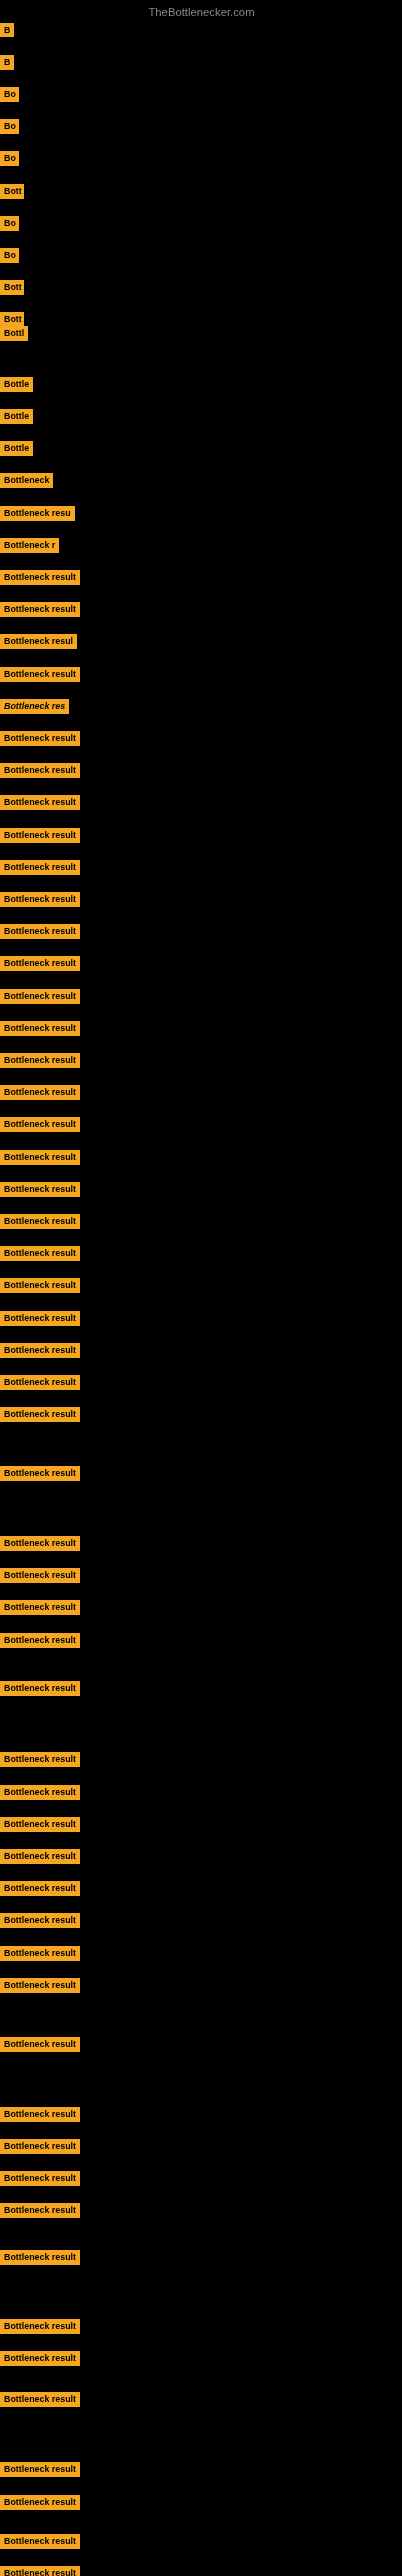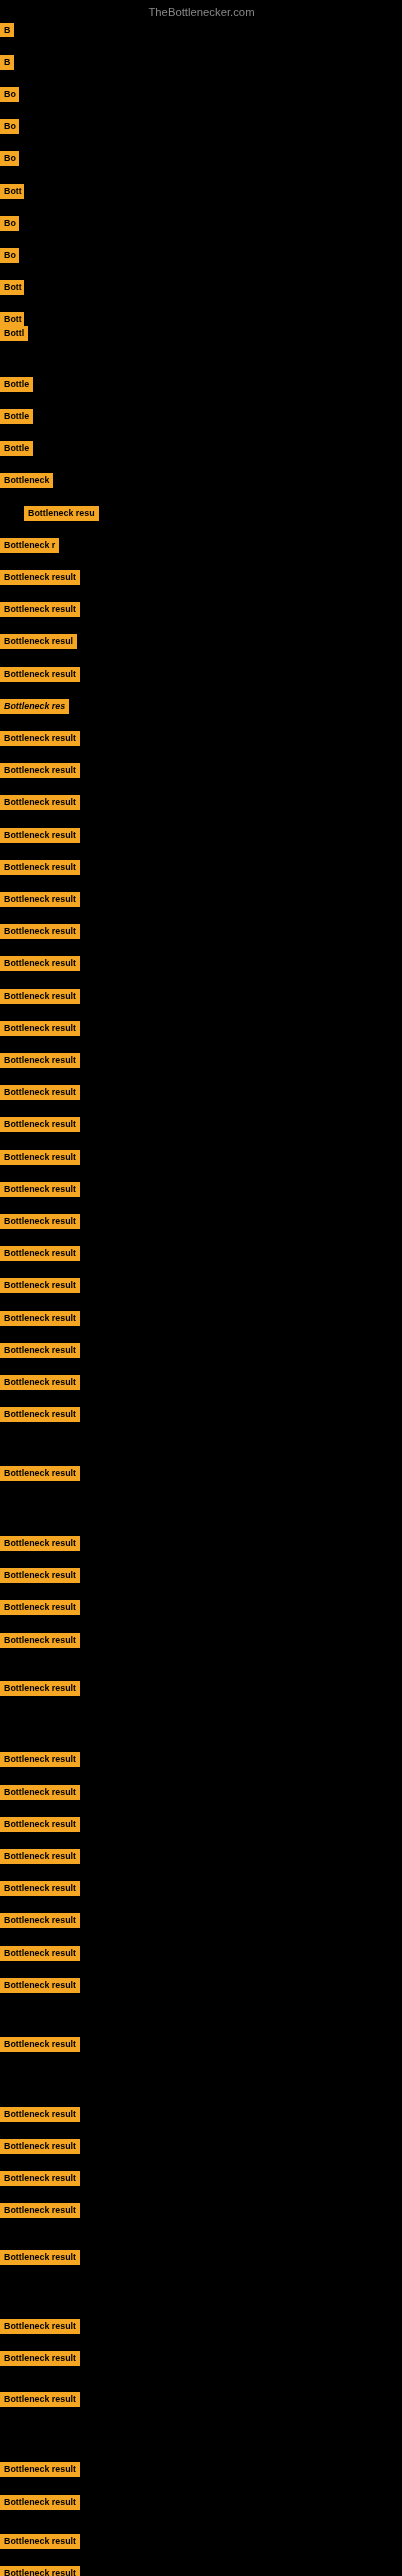--- a/index.html
+++ b/index.html
@@ -53,21 +53,21 @@
     <div class="badge-container" style="top: 184px;"><span class="badge" style="max-width: 24px;">Bott</span></div>
     <div class="badge-container" style="top: 216px;"><span class="badge" style="max-width: 19.3px;">Bo</span></div>
     <div class="badge-container" style="top: 248px;"><span class="badge" style="max-width: 19.3px;">Bo</span></div>
     <div class="badge-container" style="top: 280px;"><span class="badge" style="max-width: 24px;">Bott</span></div>
     <div class="badge-container" style="top: 312px;"><span class="badge" style="max-width: 24px;">Bott</span></div>
     <div class="badge-container" style="top: 326px;"><span class="badge" style="max-width: 29px;">Bottl</span></div>
     <div class="badge-container" style="top: 377px;"><span class="badge" style="max-width: 34px;">Bottle</span></div>
     <div class="badge-container" style="top: 409px;"><span class="badge" style="max-width: 34px;">Bottle</span></div>
     <div class="badge-container" style="top: 441px;"><span class="badge" style="max-width: 40px;">Bottle</span></div>
     <div class="badge-container" style="top: 473px;"><span class="badge" style="max-width: 56px;">Bottleneck</span></div>
-    <div class="badge-container" style="top: 506px; padding-left: 24px;"><span class="badge" style="max-width: 81px;">Bottleneck resu</span></div>
+    <div class="badge-container" style="top: 506px;"><span class="badge" style="max-width: 81px;">Bottleneck resu</span></div>
     <div class="badge-container" style="top: 538px;"><span class="badge" style="max-width: 64px;">Bottleneck r</span></div>
     <div class="badge-container" style="top: 570px;"><span class="badge" style="max-width: 93px;">Bottleneck result</span></div>
     <div class="badge-container" style="top: 602px;"><span class="badge" style="max-width: 93px;">Bottleneck result</span></div>
     <div class="badge-container" style="top: 634px; text-align: center;"><span class="badge" style="max-width: 87px;">Bottleneck resul</span></div>
     <div class="badge-container" style="top: 667px;"><span class="badge" style="max-width: 93px;">Bottleneck result</span></div>
     <div class="badge-container" style="top: 699px;"><span class="badge" style="max-width: 76px; font-style: italic;">Bottleneck res</span></div>
     <div class="badge-container" style="top: 731px;"><span class="badge" style="max-width: 93px;">Bottleneck result</span></div>
     <div class="badge-container" style="top: 763px;"><span class="badge" style="max-width: 93px;">Bottleneck result</span></div>
     <div class="badge-container" style="top: 795px;"><span class="badge" style="max-width: 97px;">Bottleneck result</span></div>
     <div class="badge-container" style="top: 828px;"><span class="badge" style="max-width: 93px;">Bottleneck result</span></div>

